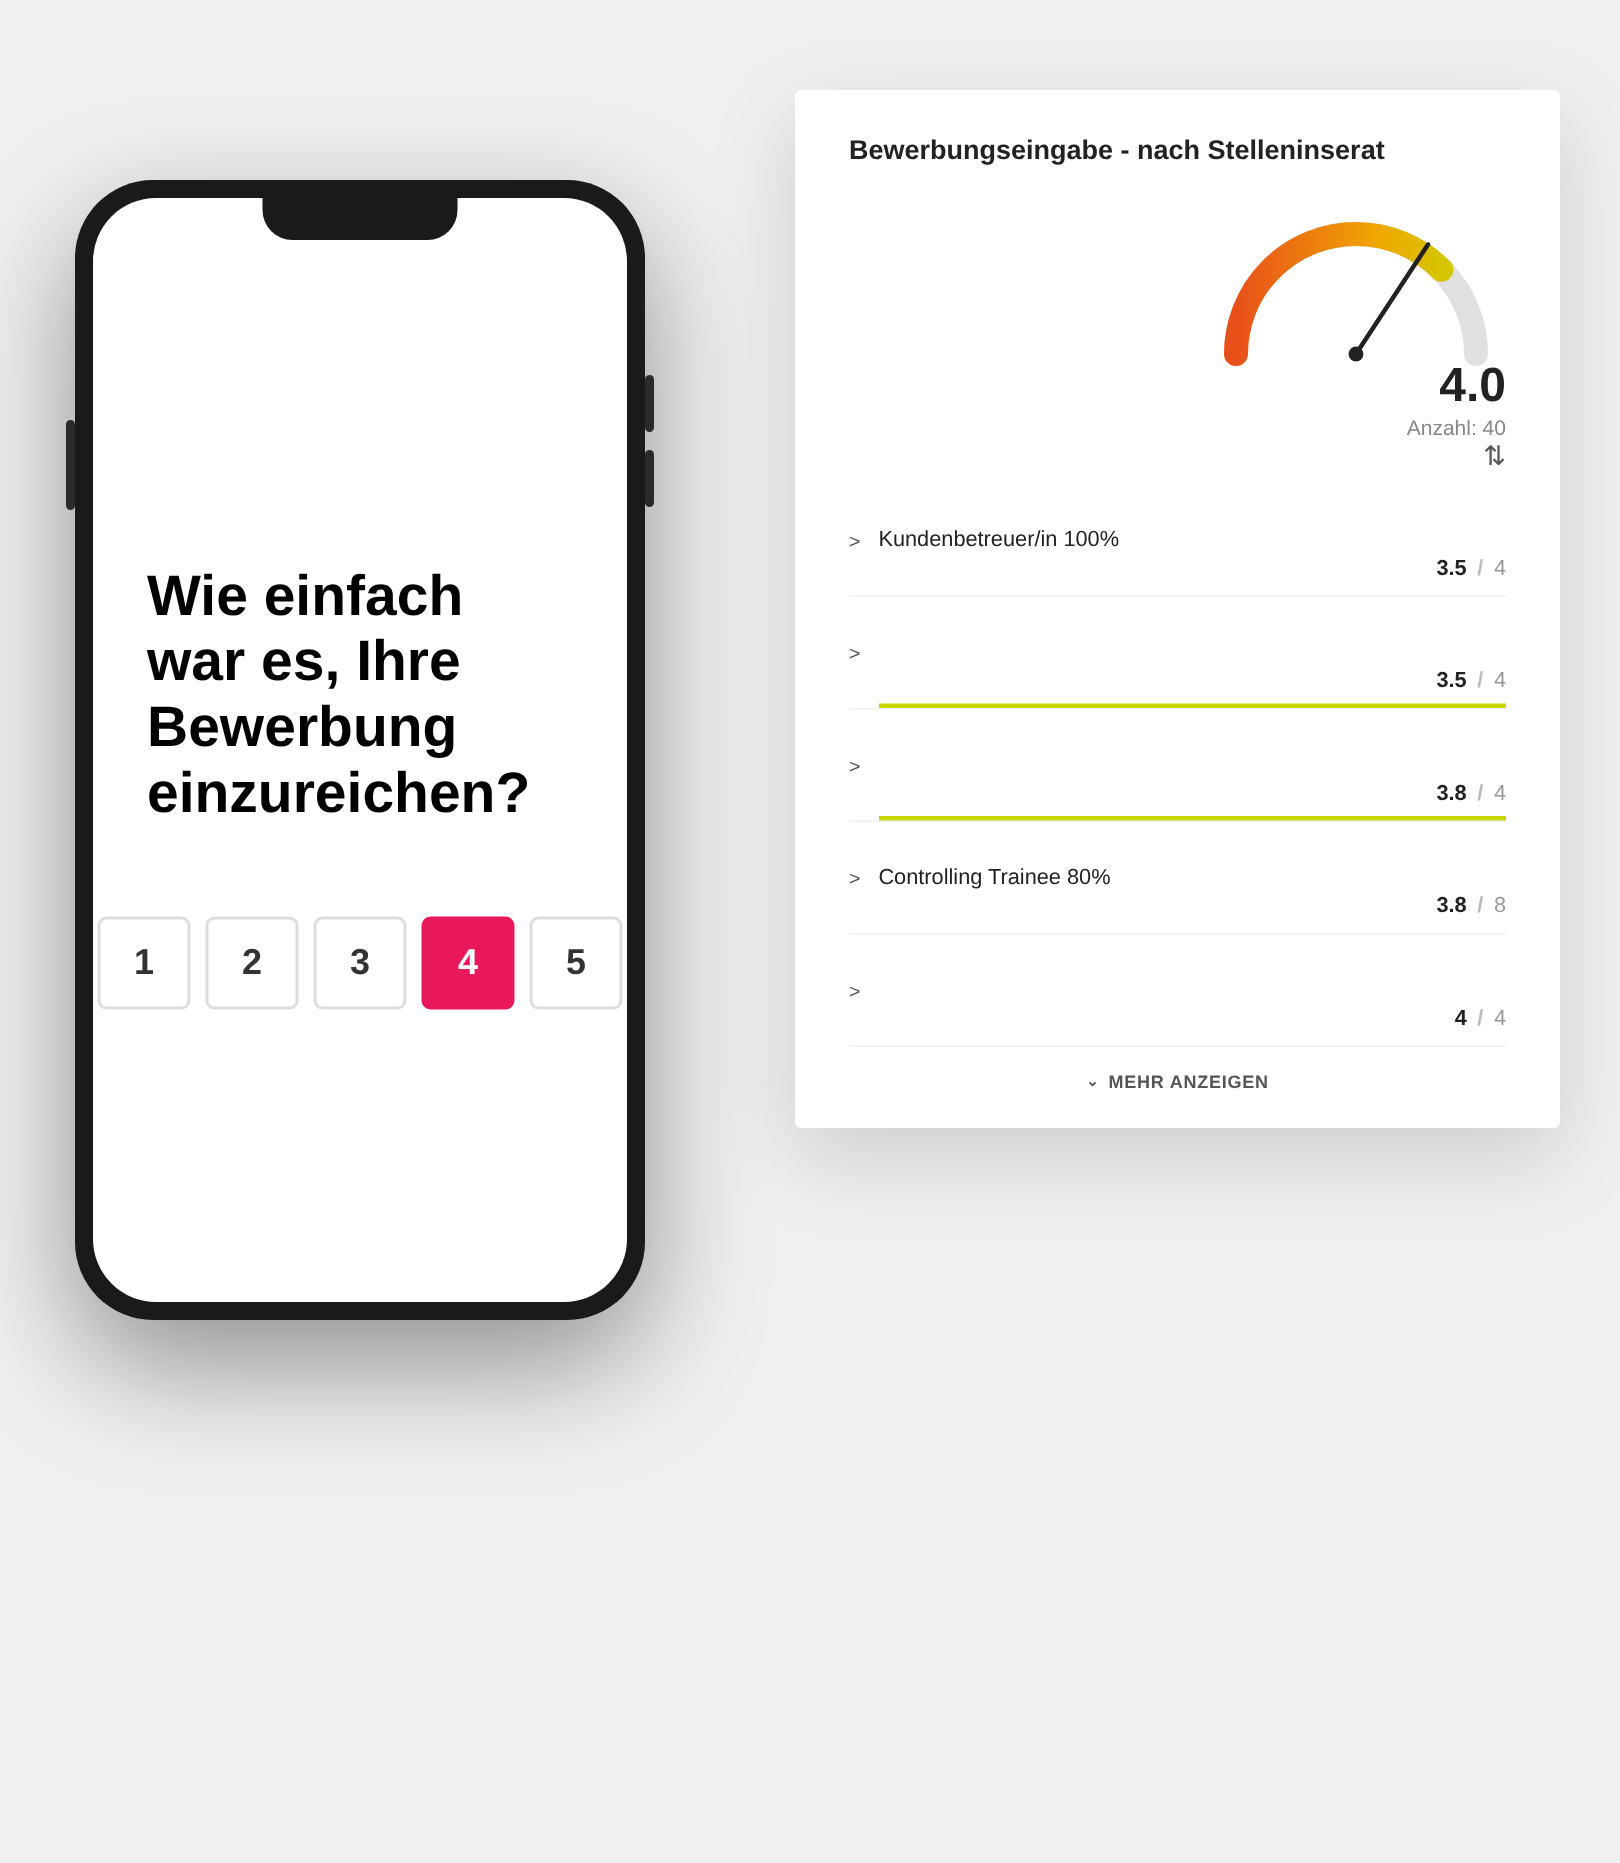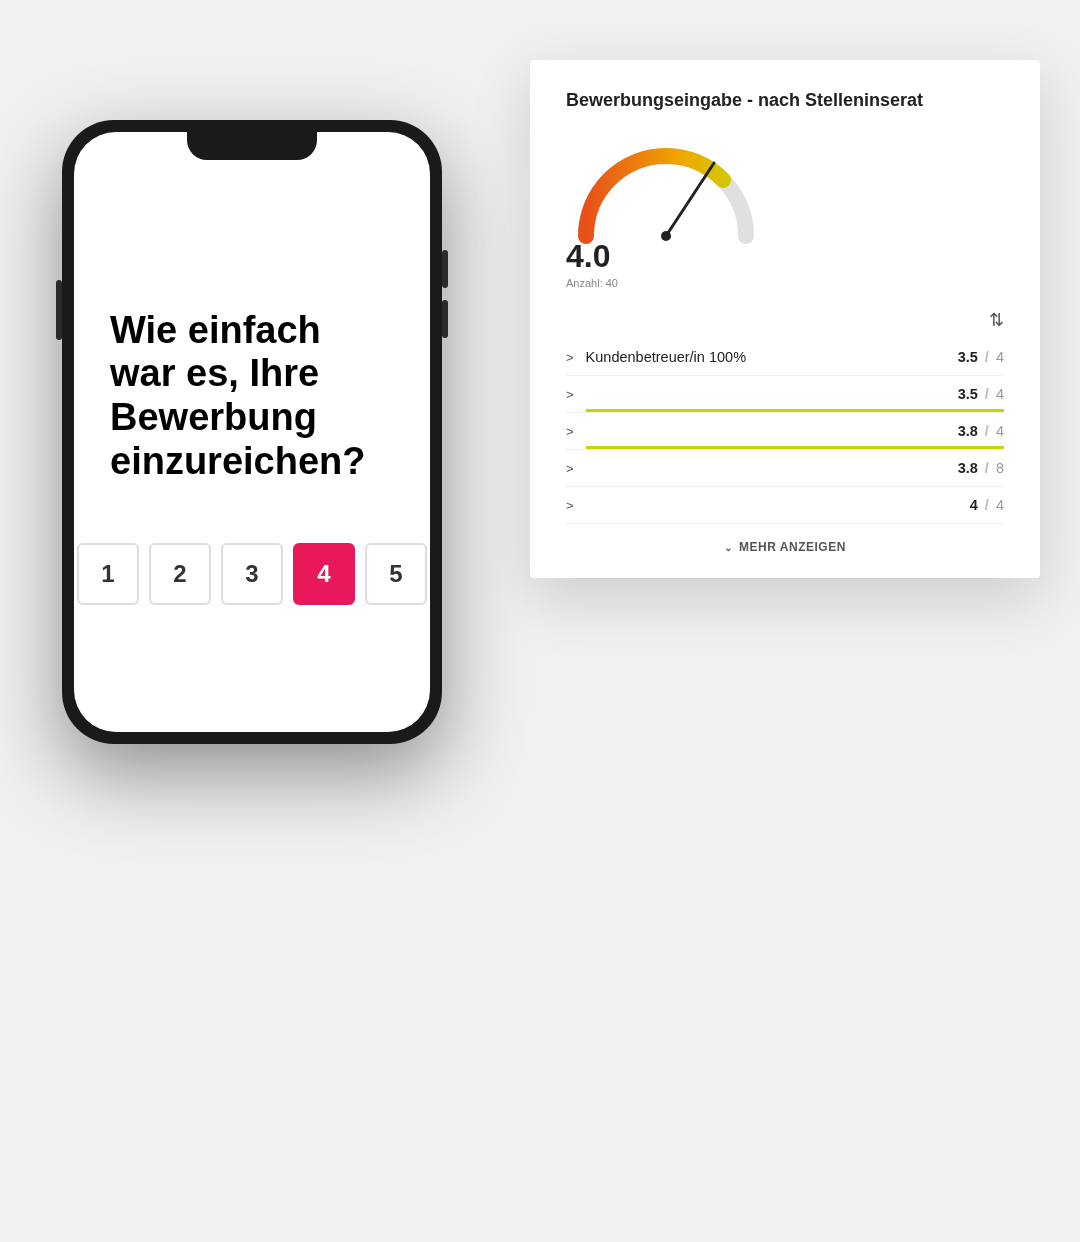--- a/index.html
+++ b/index.html
@@ -21,26 +21,25 @@
       align-items: center;
       justify-content: center;
     }
 
     
     .phone {
       position: absolute;
       left: 50px;
       top: 120px;
       width: 380px;
-      height: 624px;
+      height: 760px;
       background: #1a1a1a;
       border-radius: 52px;
       box-shadow: 0 30px 80px rgba(0,0,0,0.4);
       z-index: 2;
-      margin-left: 12px;
     }
 
     .phone-inner {
       position: absolute;
       top: 12px;
       left: 12px;
       right: 12px;
       bottom: 12px;
       background: #ffffff;
       border-radius: 42px;
@@ -125,39 +124,38 @@
       font-size: 18px;
       font-weight: 600;
       color: #222;
       margin-bottom: 20px;
     }
 
     
     .gauge-container {
       display: flex;
       flex-direction: column;
-      align-items: flex-start;
-      margin-bottom: 20px;
+      align-items: flex-end;
       position: relative;
     }
 
     .gauge-svg {
       width: 200px;
       height: 115px;
     }
 
     .gauge-value {
       font-size: 32px;
       font-weight: 700;
       color: #222;
       margin-top: -8px;
     }
 
     .gauge-count {
-      font-size: 11px;
+      font-size: 14px;
       color: #888;
       margin-top: 2px;
     }
 
     
     .sort-row {
       display: flex;
       justify-content: flex-end;
       margin-bottom: 8px;
     }
@@ -208,20 +206,21 @@
       overflow: hidden;
       text-overflow: ellipsis;
     }
 
     .job-score {
       font-size: 14.5px;
       font-weight: 600;
       color: #222;
       margin-left: auto;
       white-space: nowrap;
+      margin-top: 38px;
     }
 
     .score-divider {
       color: #bbb;
       margin: 0 3px;
     }
 
     .score-max {
       color: #999;
       font-weight: 400;
@@ -353,20 +352,21 @@
 
       <div class="job-row highlighted">
         <span class="chevron">&gt;</span>
         <span class="job-score">
           <span>3.8</span><span class="score-divider"> / </span><span class="score-max">4</span>
         </span>
       </div>
 
       <div class="job-row">
         <span class="chevron">&gt;</span>
+        <span class="job-name">Controlling Trainee 80%</span>
         <span class="job-score">
           <span>3.8</span><span class="score-divider"> / </span><span class="score-max">8</span>
         </span>
       </div>
 
       <div class="job-row">
         <span class="chevron">&gt;</span>
         <span class="job-score">
           <span>4</span><span class="score-divider"> / </span><span class="score-max">4</span>
         </span>

